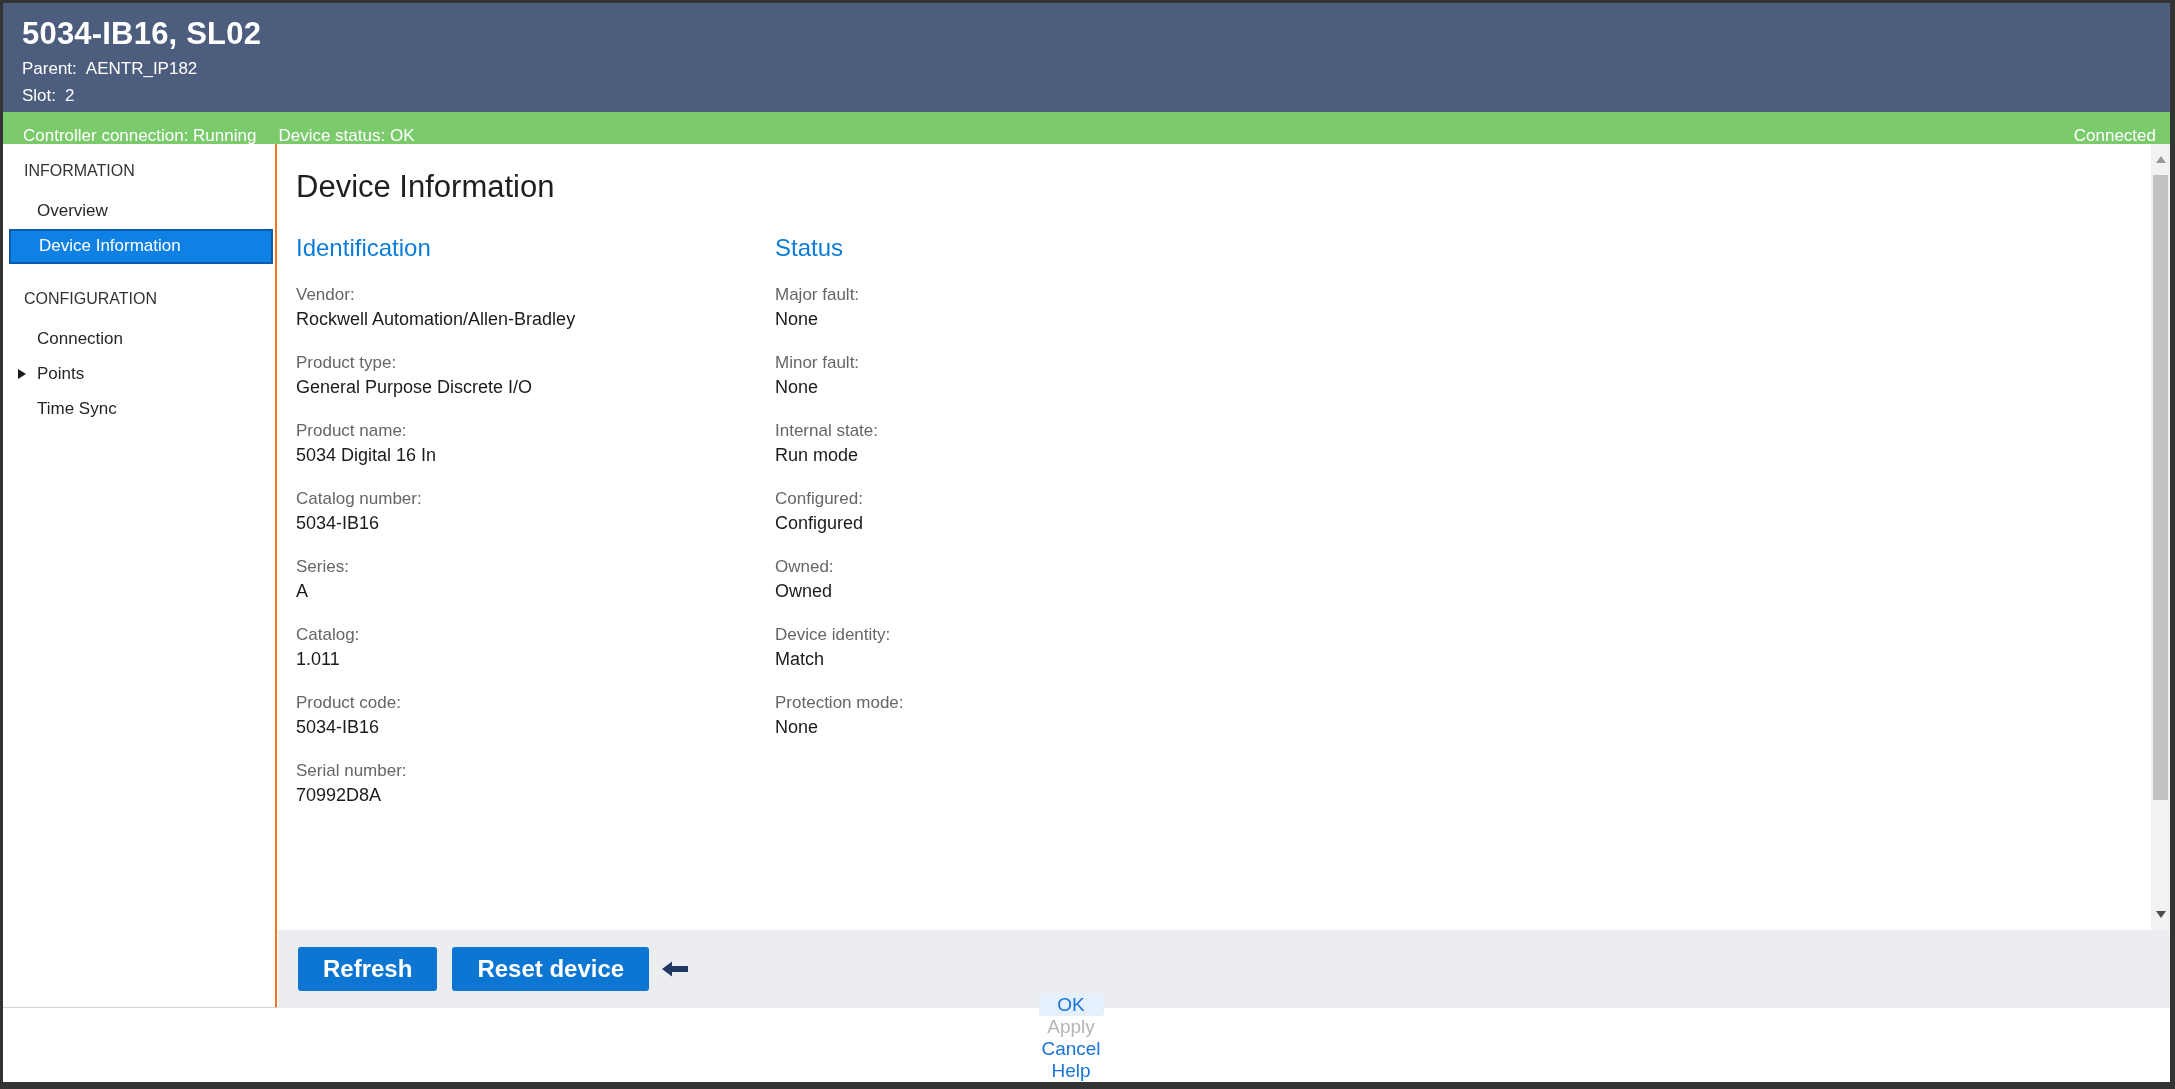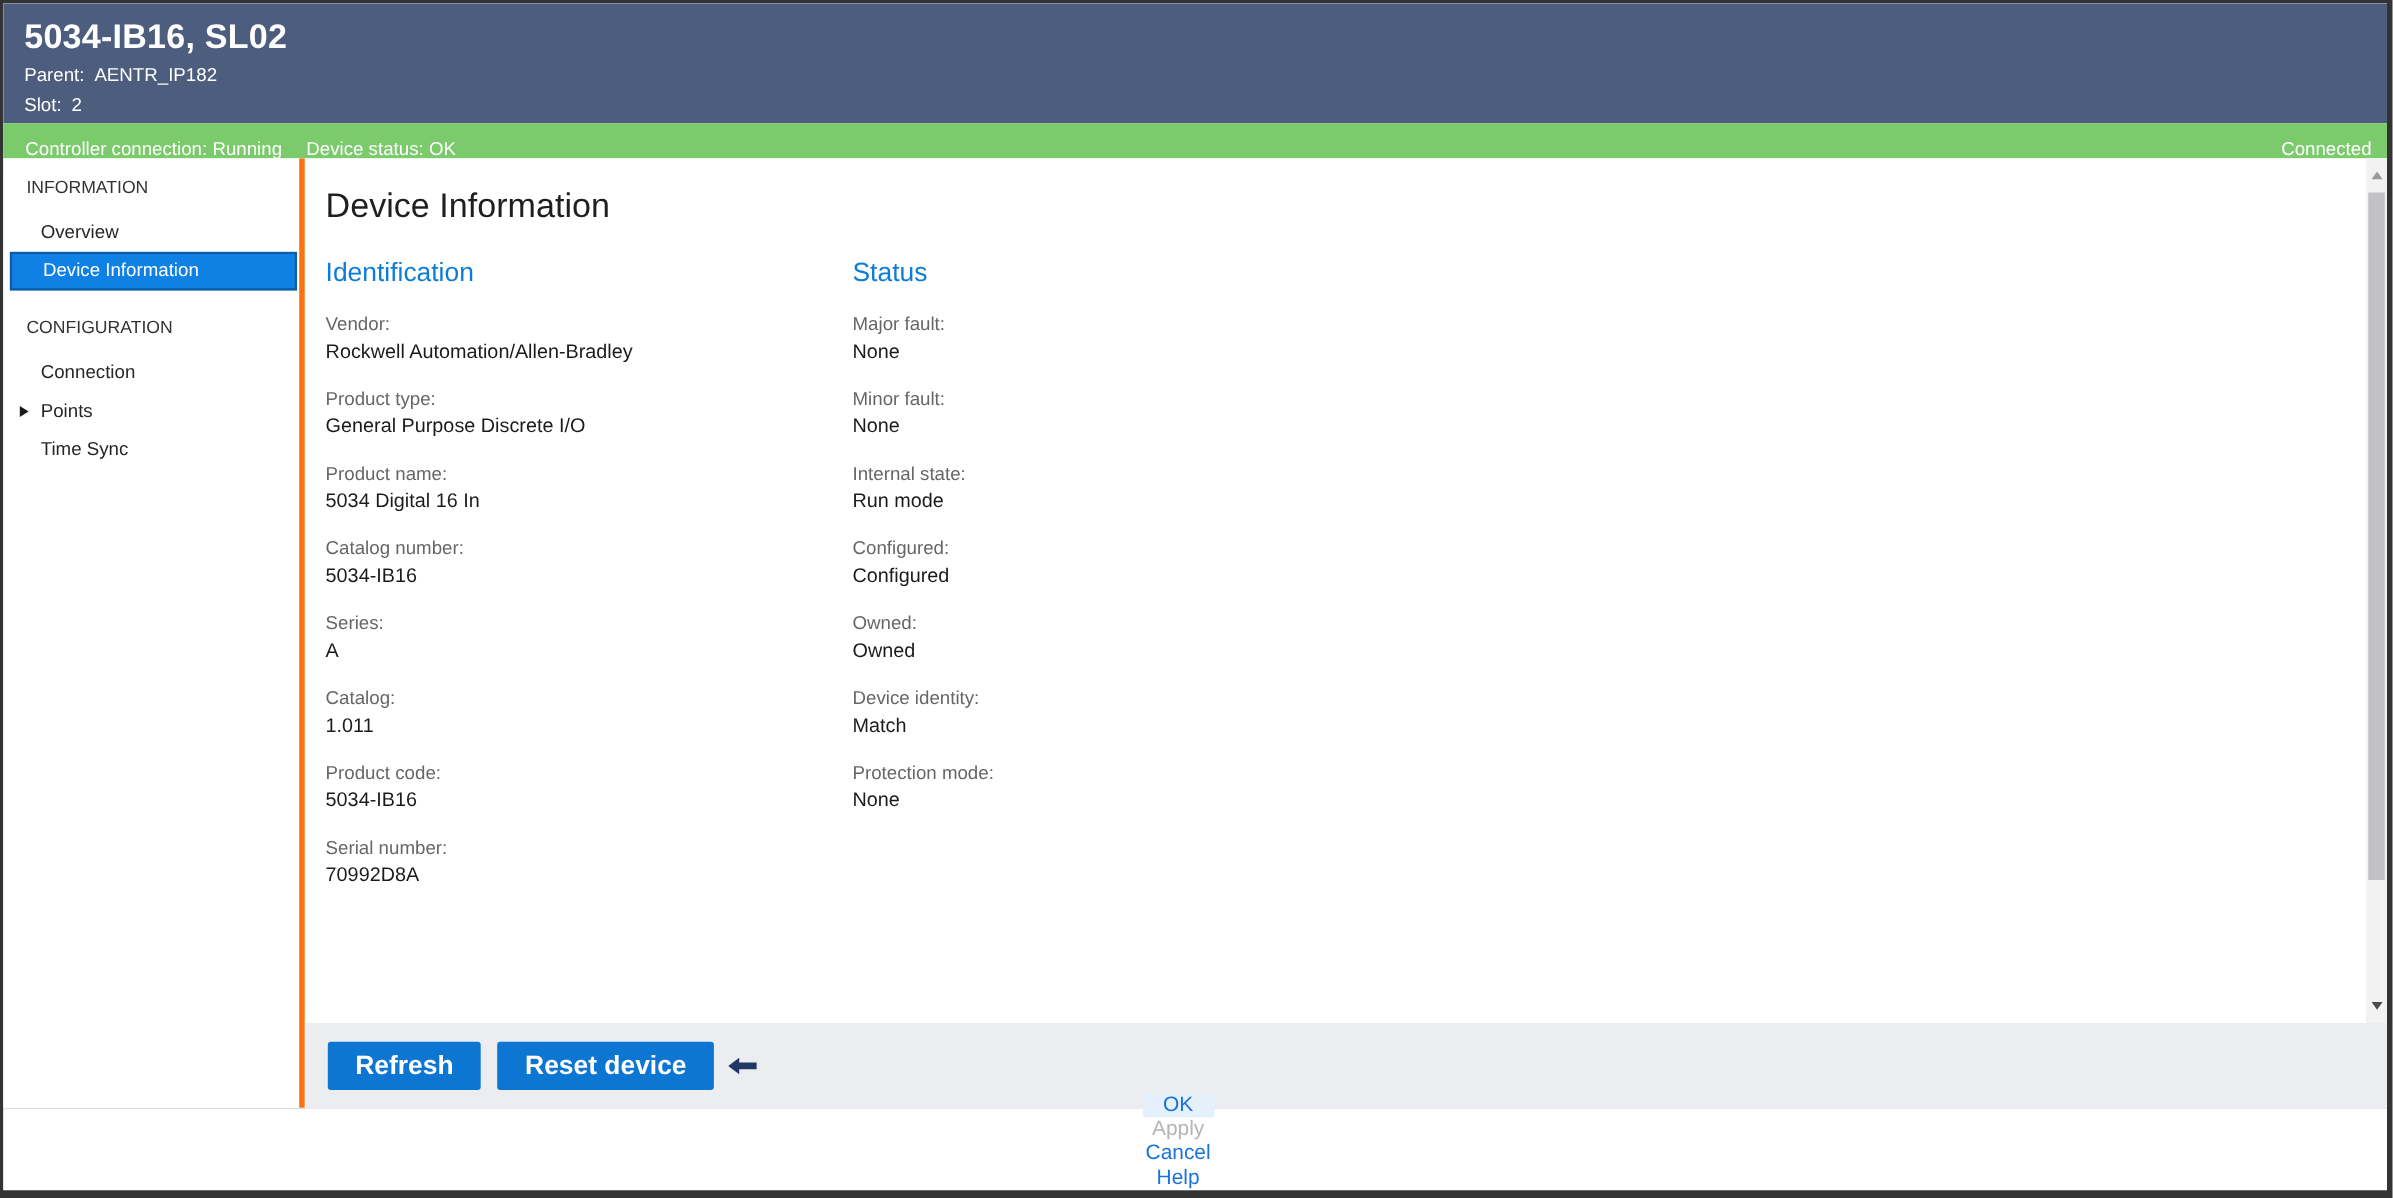--- a/index.html
+++ b/index.html
@@ -31,21 +31,21 @@
   }
   .statusbar .sb-left span{ margin-right:22px; }
 
   
   .bodyrow{
     position:absolute; left:0; top:141px; right:0; height:864px;
     border-bottom:1px solid #d2d2d2; background:#fff;
   }
   .sidebar{
     position:absolute; left:0; top:0; width:274px; height:100%;
-    background:#fff; border-right:5px solid #f97316; padding-top:16px;
+    background:#fff; border-right:2px solid #f97316; padding-top:16px;
     overflow:hidden;
   }
   .side-section{
     font-size:16px; color:#333; padding-left:21px; line-height:22px;
     margin-bottom:12px;
   }
   .side-gap{ height:24px; }
   .side-item{
     position:relative; height:35px; line-height:34px; font-size:17px;
     color:#262626; padding-left:34px; cursor:default;

